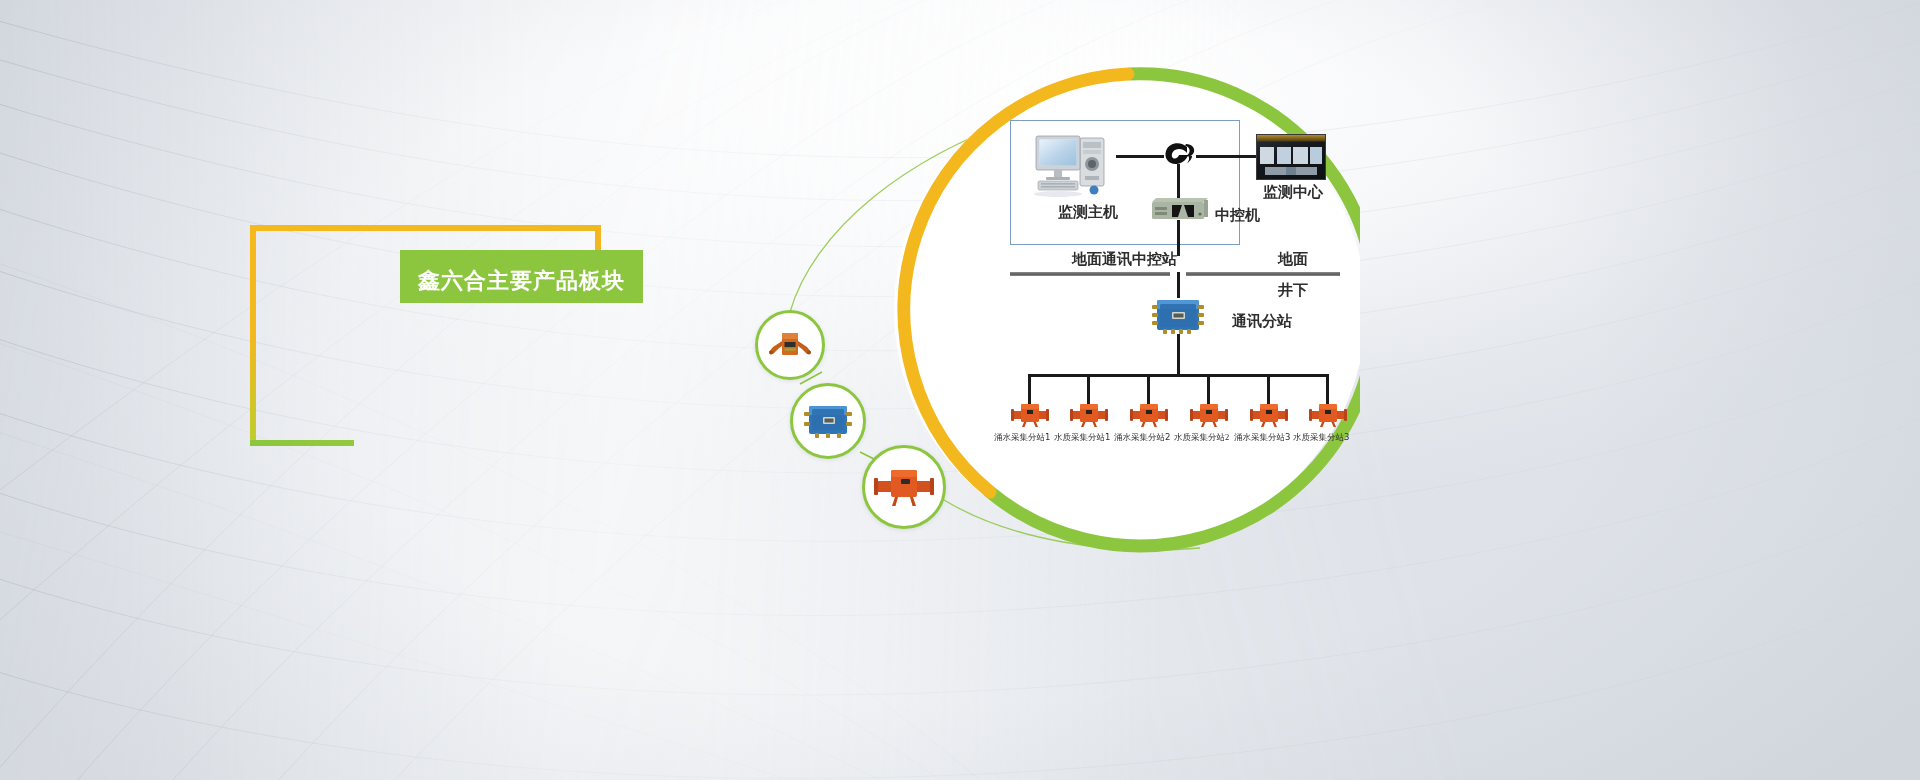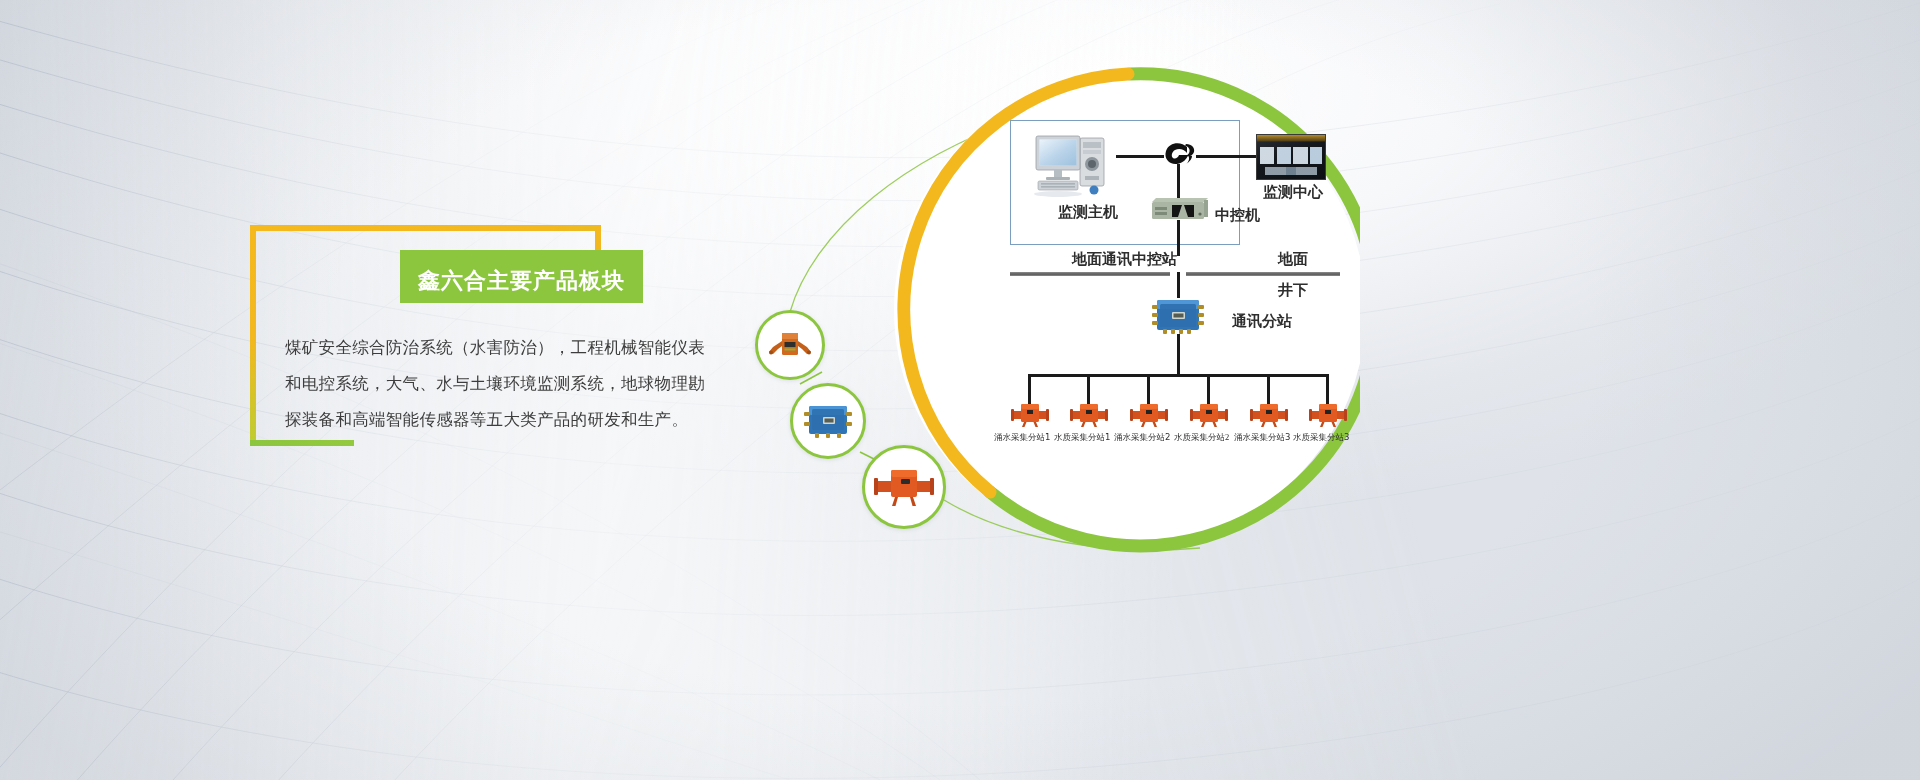--- a/index.html
+++ b/index.html
@@ -170,21 +170,20 @@
   <div class="bg-sheen"></div>
   <div class="bg-vig"></div>
 
   <div class="frame">
     <span class="stubr"></span>
     <span class="stubb"></span>
   </div>
 
   <div class="title-band">鑫六合主要产品板块</div>
 
-  <div class="body-copy">煤矿安全综合防治系统（水害防治），工程机械智能仪表和电控系统，大气、水与土壤环境监测系统，地球物理勘探装备和高端智能传感器等五大类产品的研发和生产。</div>
 
   <svg style="position:absolute;left:0;top:0;width:1920px;height:780px;pointer-events:none">
     <path d="M822,372 L800,384" stroke="#8cc63f" stroke-width="1.6" fill="none"></path>
     <path d="M860,452 L880,462" stroke="#8cc63f" stroke-width="1.6" fill="none"></path>
     <path d="M790,312 C812,236 900,150 1065,104" stroke="#8cc63f" stroke-width="1.3" fill="none" opacity=".85"></path>
     <path d="M944,500 C1010,540 1110,556 1200,548" stroke="#8cc63f" stroke-width="1.3" fill="none" opacity=".85"></path>
   </svg>
 
   <div class="bubble b1">
     <span>

